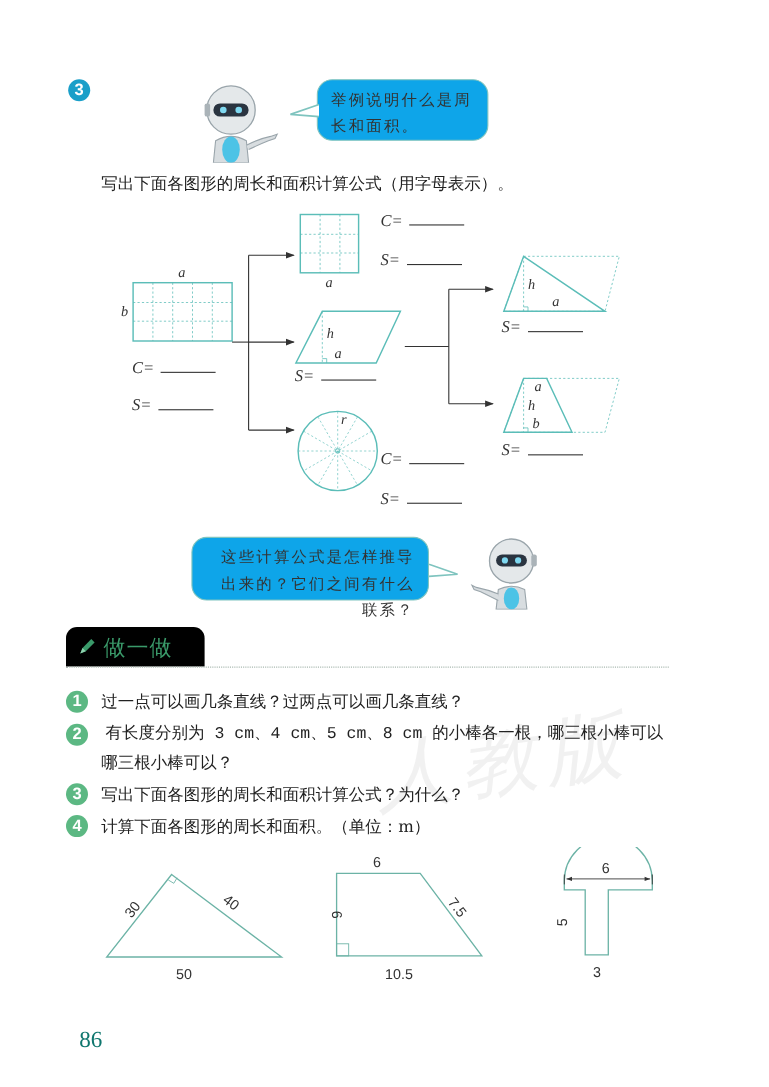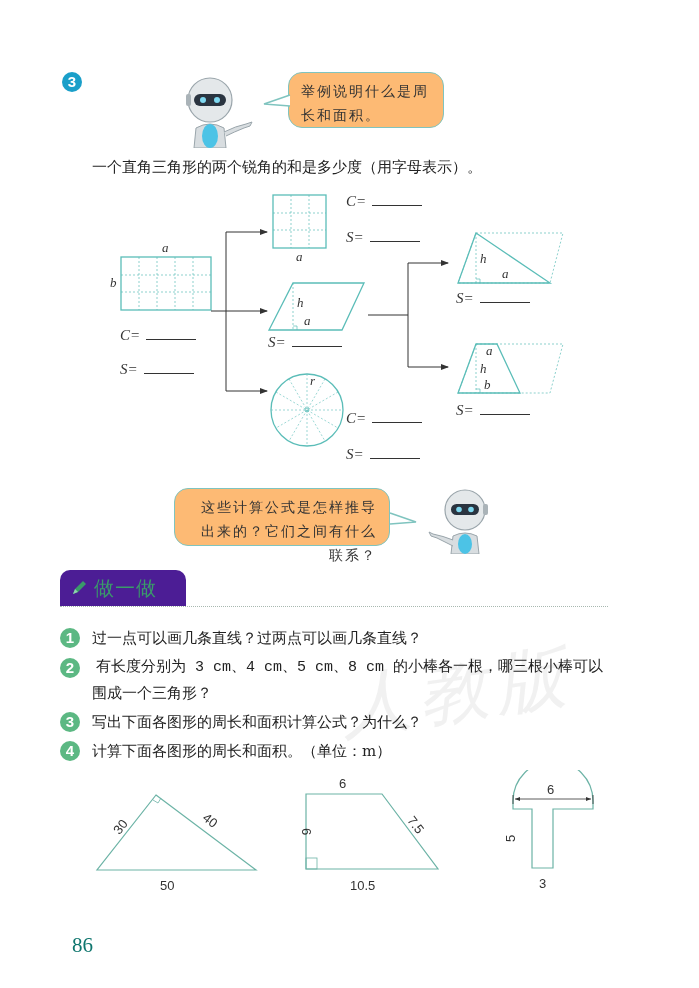--- a/index.html
+++ b/index.html
@@ -5,33 +5,33 @@
     * { margin: 0; padding: 0; box-sizing: border-box; }
     html, body { width: 699px; height: 988px; background: #ffffff; overflow: hidden; }
     body { position: relative; font-family: "DejaVu Serif", "Liberation Serif", serif; color: #222; }
     .abs { position: absolute; }
     .badge {
       position: absolute; width: 20px; height: 20px; border-radius: 50%;
       color: #fff; font-family: "Liberation Sans", sans-serif; font-size: 15px;
       line-height: 20px; text-align: center; font-weight: bold;
     }
     .bubble {
-      position: absolute; border: 1.5px solid #7fc4bf; border-radius: 14px; background: #fdba74;
+      position: absolute; border: 1.5px solid #7fc4bf; border-radius: 14px; background: #0ea5e9;
       font-family: "DejaVu Serif", serif; font-size: 14px; line-height: 24px; color: #333;
       padding: 6px 12px; letter-spacing: 2px;
     }
     .lead { font-size: 15px; color: #222; }
     .formula { position: absolute; font-family: "Liberation Serif", serif; font-style: italic; font-size: 15px; color: #333; }
     .formula .blank { display: inline-block; width: 50px; border-bottom: 1px solid #333; margin-left: 6px; height: 12px; }
     .item-text { position: absolute; font-size: 15px; color: #222; line-height: 22px; }
     .lbl { font-family: "Liberation Sans", sans-serif; font-size: 13px; fill: #333; }
     .lbl-i { font-family: "Liberation Serif", serif; font-style: italic; font-size: 13px; fill: #333; }
     .section-tab {
       position: absolute; left: 60px; top: 570px; width: 126px; height: 36px;
-      background: #4c1d95; border-radius: 10px 10px 0 0;
+      background: #000000; border-radius: 10px 10px 0 0;
       display: flex; align-items: center; padding-left: 10px; gap: 6px;
     }
     .section-title { font-size: 20px; color: #3a9a6a; letter-spacing: 1px; }
     .dotline { position: absolute; left: 60px; top: 606px; width: 548px; border-top: 1.5px dotted #a8b8b0; }
     .page-num { position: absolute; left: 72px; top: 933px; font-family: "Liberation Serif", serif; font-size: 21px; color: #0f766e; }
     .watermark { position: absolute; left: 340px; top: 645px; font-size: 70px; color: rgba(200,200,200,0.25); font-style: italic; transform: rotate(-8deg); pointer-events: none; letter-spacing: 8px; }
   </style>
 </head>
 <body>
 
@@ -48,21 +48,21 @@
   <path d="M44 60 Q56 54 66 52 L72 50 L70 54 L64 56 Q54 60 46 64" fill="#d8dde0" stroke="#9aa5ab" stroke-width="1"></path>
 </svg>
 
 <div class="bubble" style="left:288px; top:72px; width:156px; height:56px;">
   <span>举例说明什么是周长和面积。</span>
 </div>
 <svg class="abs" style="left:262px; top:94px;" width="30" height="14">
   <path d="M28 1 L2 10 L28 12" fill="#fff" stroke="#7fc4bf" stroke-width="1.5"></path>
 </svg>
 
-<div class="abs lead" style="left:92px; top:158px;">一个直角三角形的两个锐角的和是多少度（用字母表示）。</div>
+<div class="abs lead" style="left:92px; top:158px;">写出下面各图形的周长和面积计算公式（用字母表示）。</div>
 
 <svg class="abs" style="left:100px; top:185px;" width="480" height="290" viewBox="0 0 480 290">
   <defs>
     <marker id="arr" markerWidth="8" markerHeight="8" refX="7" refY="4" orient="auto">
       <path d="M0 1 L8 4 L0 7 Z" fill="#333"></path>
     </marker>
   </defs>
 
   <g>
     <rect x="21" y="72" width="90" height="53" fill="none" stroke="#5bbdb8" stroke-width="1.3"></rect>
@@ -182,21 +182,21 @@
 </div>
 <div class="dotline"></div>
 
 <div class="watermark">人教版</div>
 
 <div class="badge" style="left:60px; top:628px; background:#5cb883;">1</div>
 <div class="item-text" style="left:92px; top:627px;">过一点可以画几条直线？过两点可以画几条直线？</div>
 
 <div class="badge" style="left:60px; top:658px; background:#5cb883;">2</div>
 <div class="item-text" style="left:96px; top:657px;font-family:Liberation Mono, monospace;">有长度分别为 3 cm、4 cm、5 cm、8 cm 的小棒各一根，哪三根小棒可以</div>
-<div class="item-text" style="left:92px; top:682px;">围成一个三角形？</div>
+<div class="item-text" style="left:92px; top:682px;">哪三根小棒可以？</div>
 
 <div class="badge" style="left:60px; top:712px; background:#5cb883;">3</div>
 <div class="item-text" style="left:92px; top:711px;">写出下面各图形的周长和面积计算公式？为什么？</div>
 
 <div class="badge" style="left:60px; top:741px; background:#5cb883;">4</div>
 <div class="item-text" style="left:92px; top:740px;">计算下面各图形的周长和面积。（单位：m）</div>
 
 <svg class="abs" style="left:80px; top:770px;" width="560" height="130" viewBox="0 0 560 130">
 
   <g>

